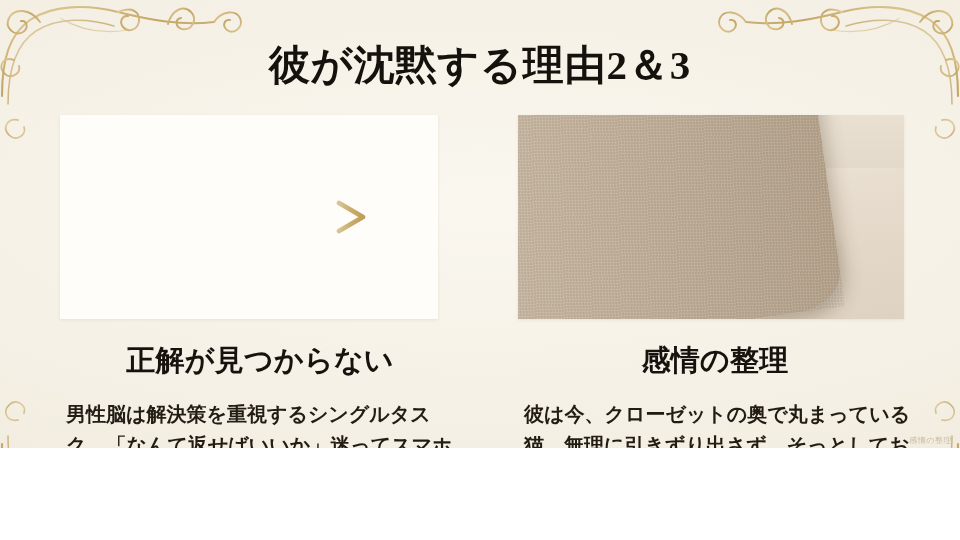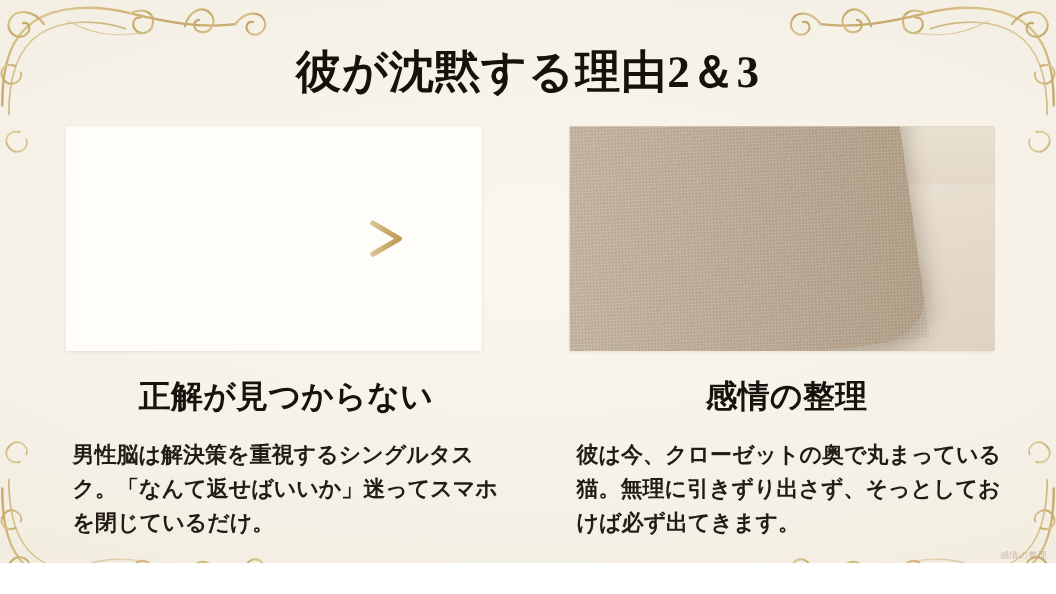--- a/index.html
+++ b/index.html
@@ -3,21 +3,21 @@
 <meta charset="utf-8">
 <style>
   html, body {
     margin: 0;
     padding: 0;
     background: #ffffff;
   }
   #slide {
     position: relative;
     width: 960px;
-    height: 512px;
+    height: 448px;
     overflow: hidden;
     background: #f4efe4;
     font-family: "Liberation Sans", "DejaVu Sans", sans-serif;
   }
   
   #slide::before {
     content: "";
     position: absolute;
     inset: 0;
     background:

